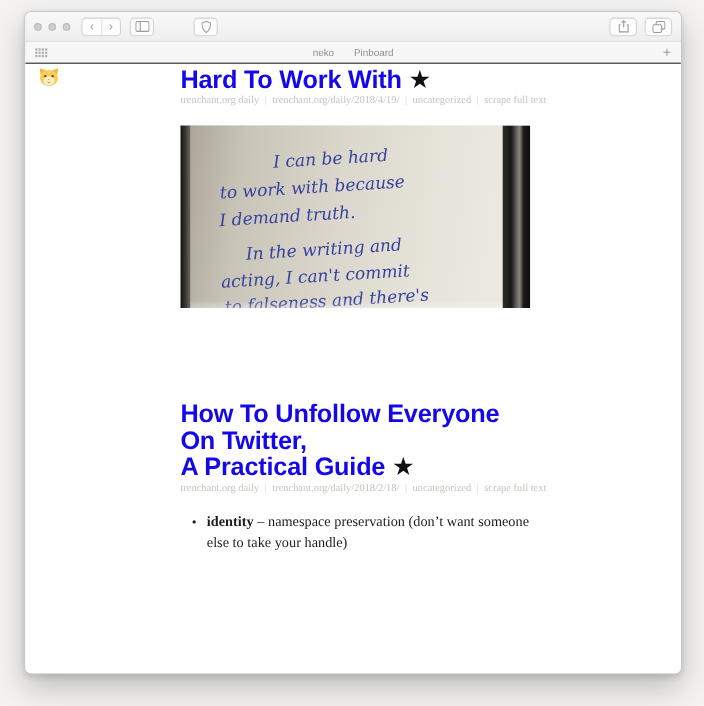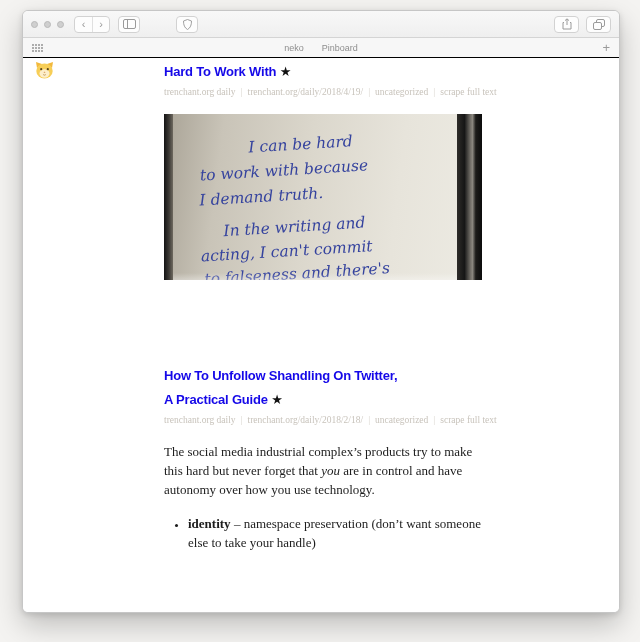--- a/index.html
+++ b/index.html
@@ -81,21 +81,21 @@
   
   .content {
     position:relative;
     height:555px;
     background:#ffffff;
     overflow:hidden;
   }
   .cat { position:absolute; left:12px; top:3px; }
   .column { margin-left:141px; width:318px; padding-top:2px; }
   h1.post-title {
-    font-size:13px; line-height:24px;
+    font-size:23px; line-height:24px;
     font-weight:bold;
     color:#1508e8;
     letter-spacing:-0.2px;
   }
   h1.post-title .line { display:block; }
   h1.post-title .line2 { display:inline; }
   .star { color:#111; font-weight:normal; }
   .meta {
     margin-top:3px;
     font-family:"Liberation Serif", serif;
@@ -249,29 +249,28 @@
               <text x="78" y="185">no passion for me,</text>
             </g>
           </svg>
           <div class="page-curl"></div>
         </div>
 
       </div>
 
       <div class="post2">
         <h1 class="post-title">
-          <span class="line">How To Unfollow Shandling On Twitter,</span>
+          <span class="line">How To Unfollow Everyone On Twitter,</span>
           <span class="line2">A Practical Guide</span>
           <span class="star">★</span>
         </h1>
         <div class="meta">
           <span>trenchant.org daily</span><span>trenchant.org/daily/2018/2/18/</span><span>uncategorized</span><span>scrape full text</span>
         </div>
 
-        <p class="body-text"><span>The social media industrial complex’s products try to make this hard but never forget that </span><span class="em">you</span><span> are in control and have autonomy over how you use technology.</span></p>
 
 
         <ul class="reasons">
           <li><b class="term">identity</b><span> – namespace preservation (don’t want someone else to take your handle)</span></li>
 
         </ul>
       </div>
 
     </div>
   </div>

